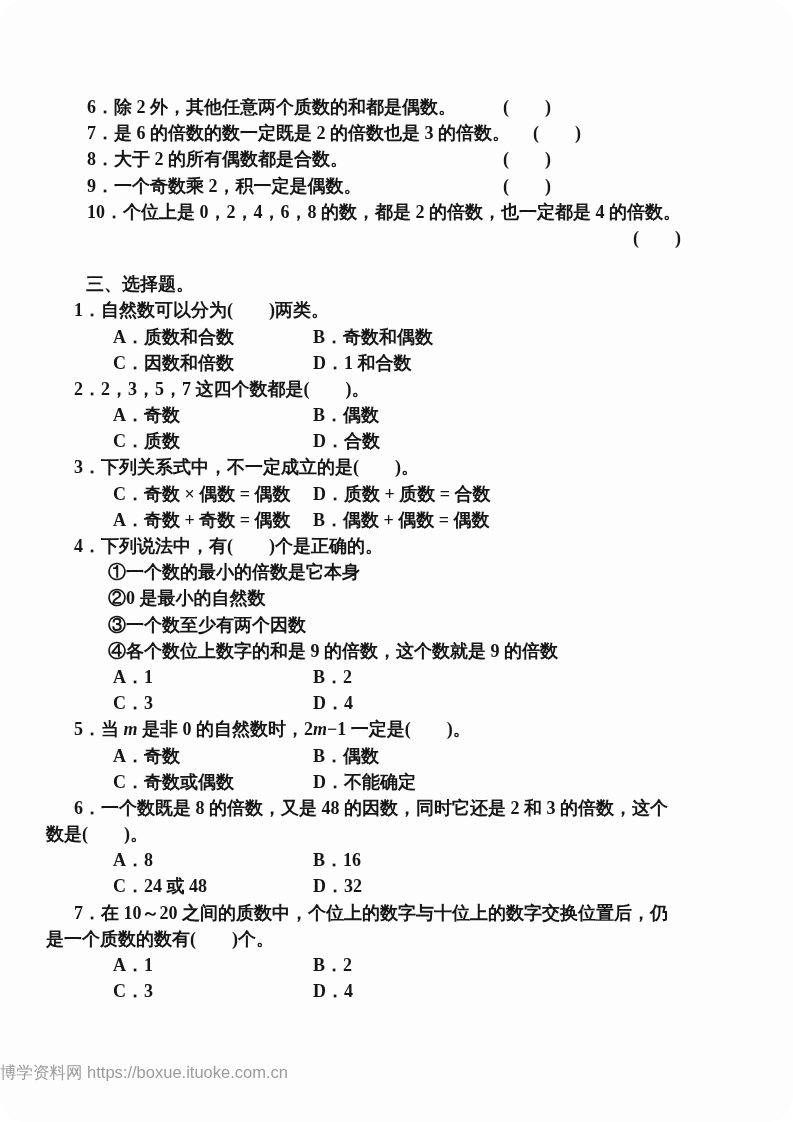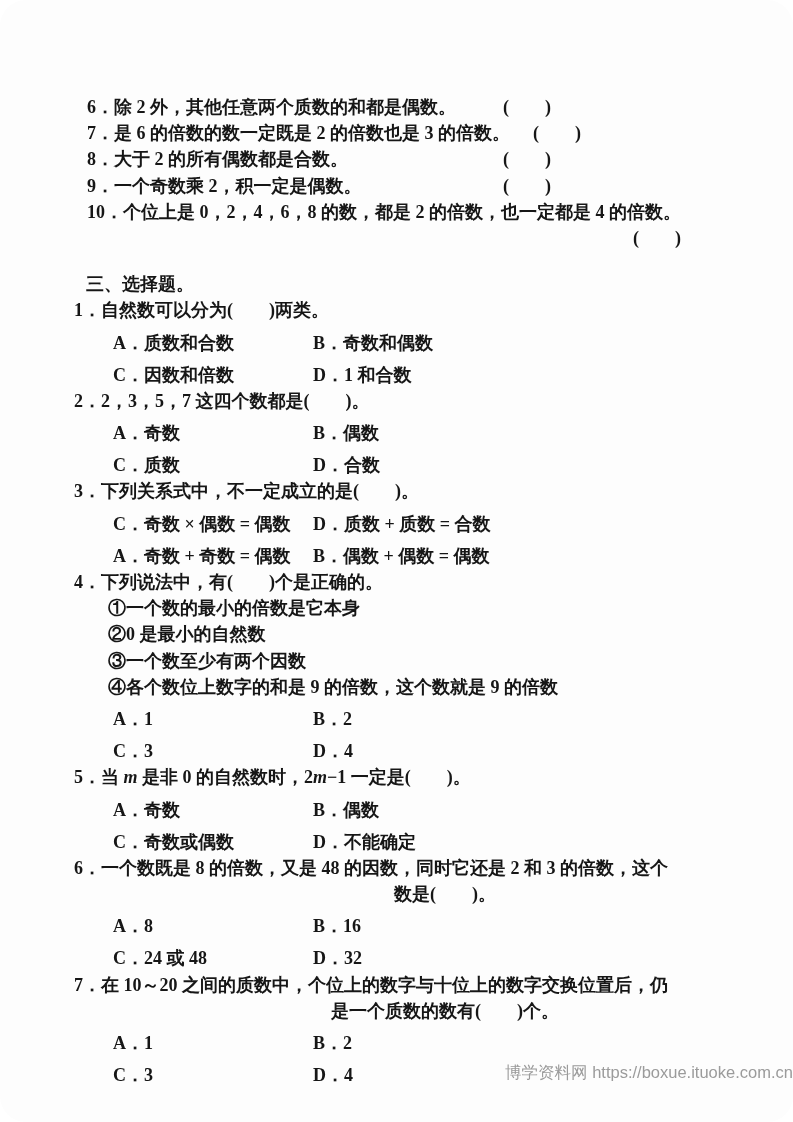--- a/index.html
+++ b/index.html
@@ -8,30 +8,30 @@
     font-family:"Liberation Serif","DejaVu Serif",serif;
     font-weight:700;color:#161616;font-size:18px;border-radius:26px;
   }
   .doc-body{position:absolute;left:0;top:94px;width:793px;}
   .line{position:relative;height:26.2px;line-height:26.2px;white-space:nowrap;}
   .qnum{display:inline-block;min-width:27px;}
   .tf{padding-left:87px;}
   .q{padding-left:74px;}
   .sec{padding-left:86px;margin-top:20px;}
   .sub{padding-left:108px;}
-  .cont{padding-left:97px;text-align:center;}
-  .opt-row{padding-left:113px;display:flex;margin-top:6px;}
+  .cont{padding-left:46px;}
+  .opt-row{padding-left:113px;display:flex;}
   .opt1{width:200px;}
   .paren{position:absolute;top:0;}
   .x503{left:503px;}
   .x533{left:533px;}
   .x633{left:633px;}
   .var{font-style:italic;}
   .footer{
-    position:absolute;left:0;top:1062px;width:793px;text-align:right;
+    position:absolute;left:0;top:1062px;width:793px;text-align:left;
     color:#9b9b9b;font-weight:400;font-size:16.5px;
     font-family:"Liberation Sans","DejaVu Sans",sans-serif;
   }
 </style>
 </head>
 <body>
 
 <div class="sheet">
   <div class="doc-body">
 

